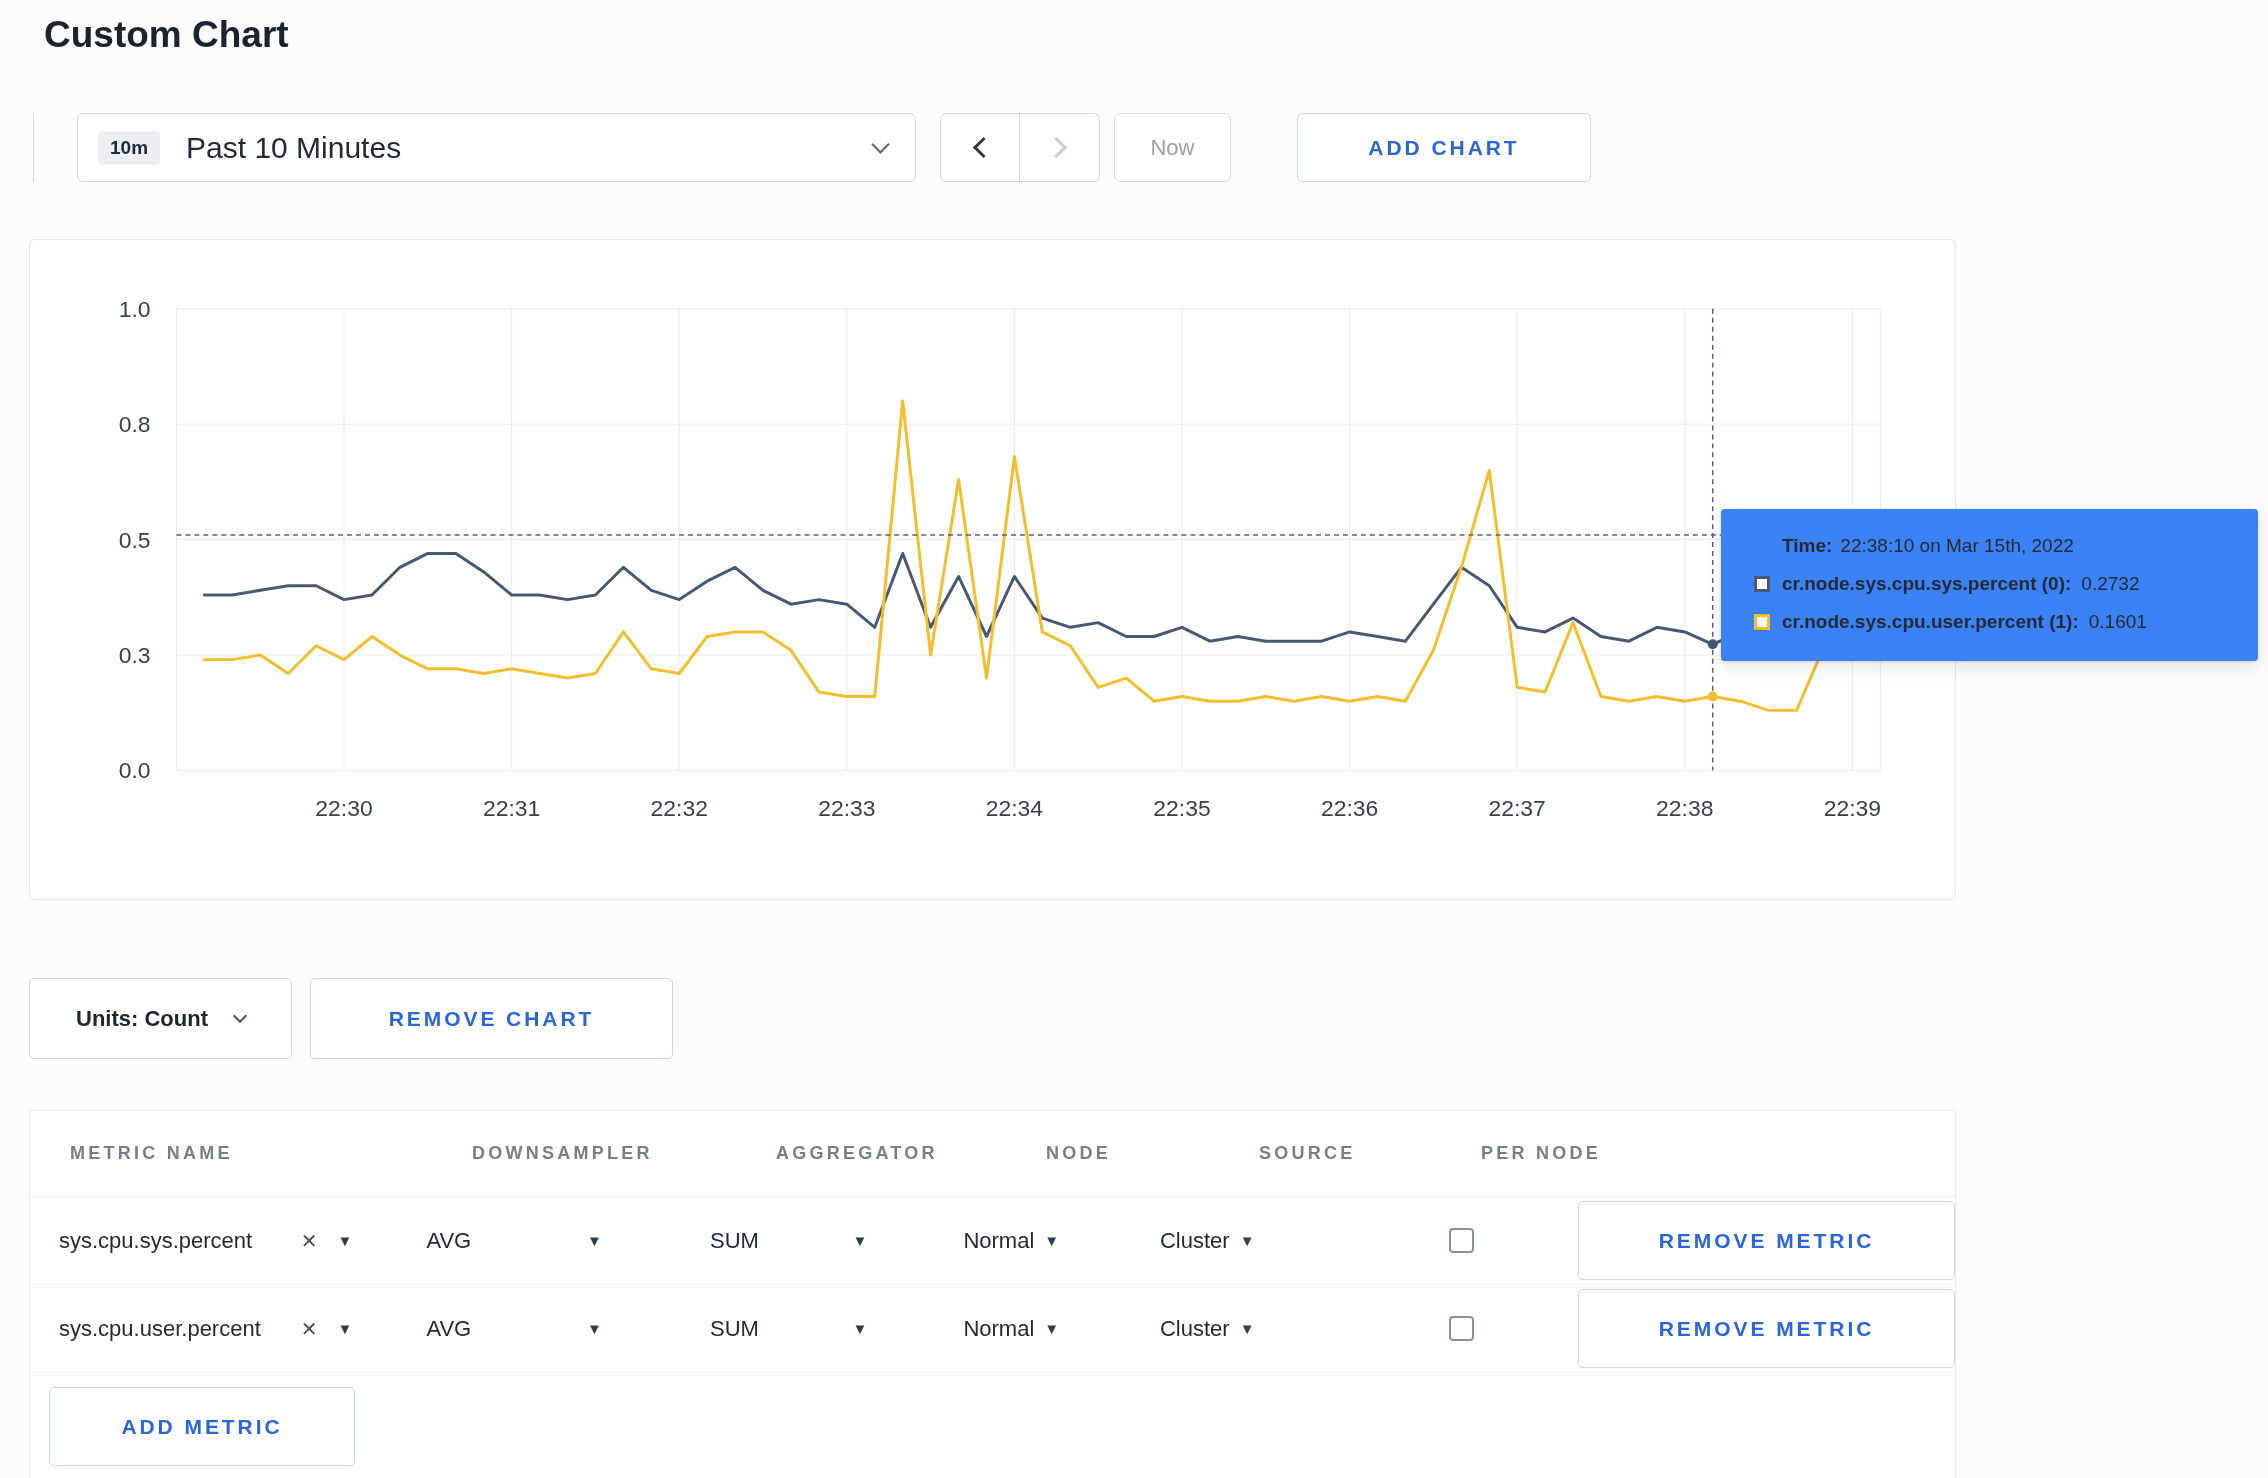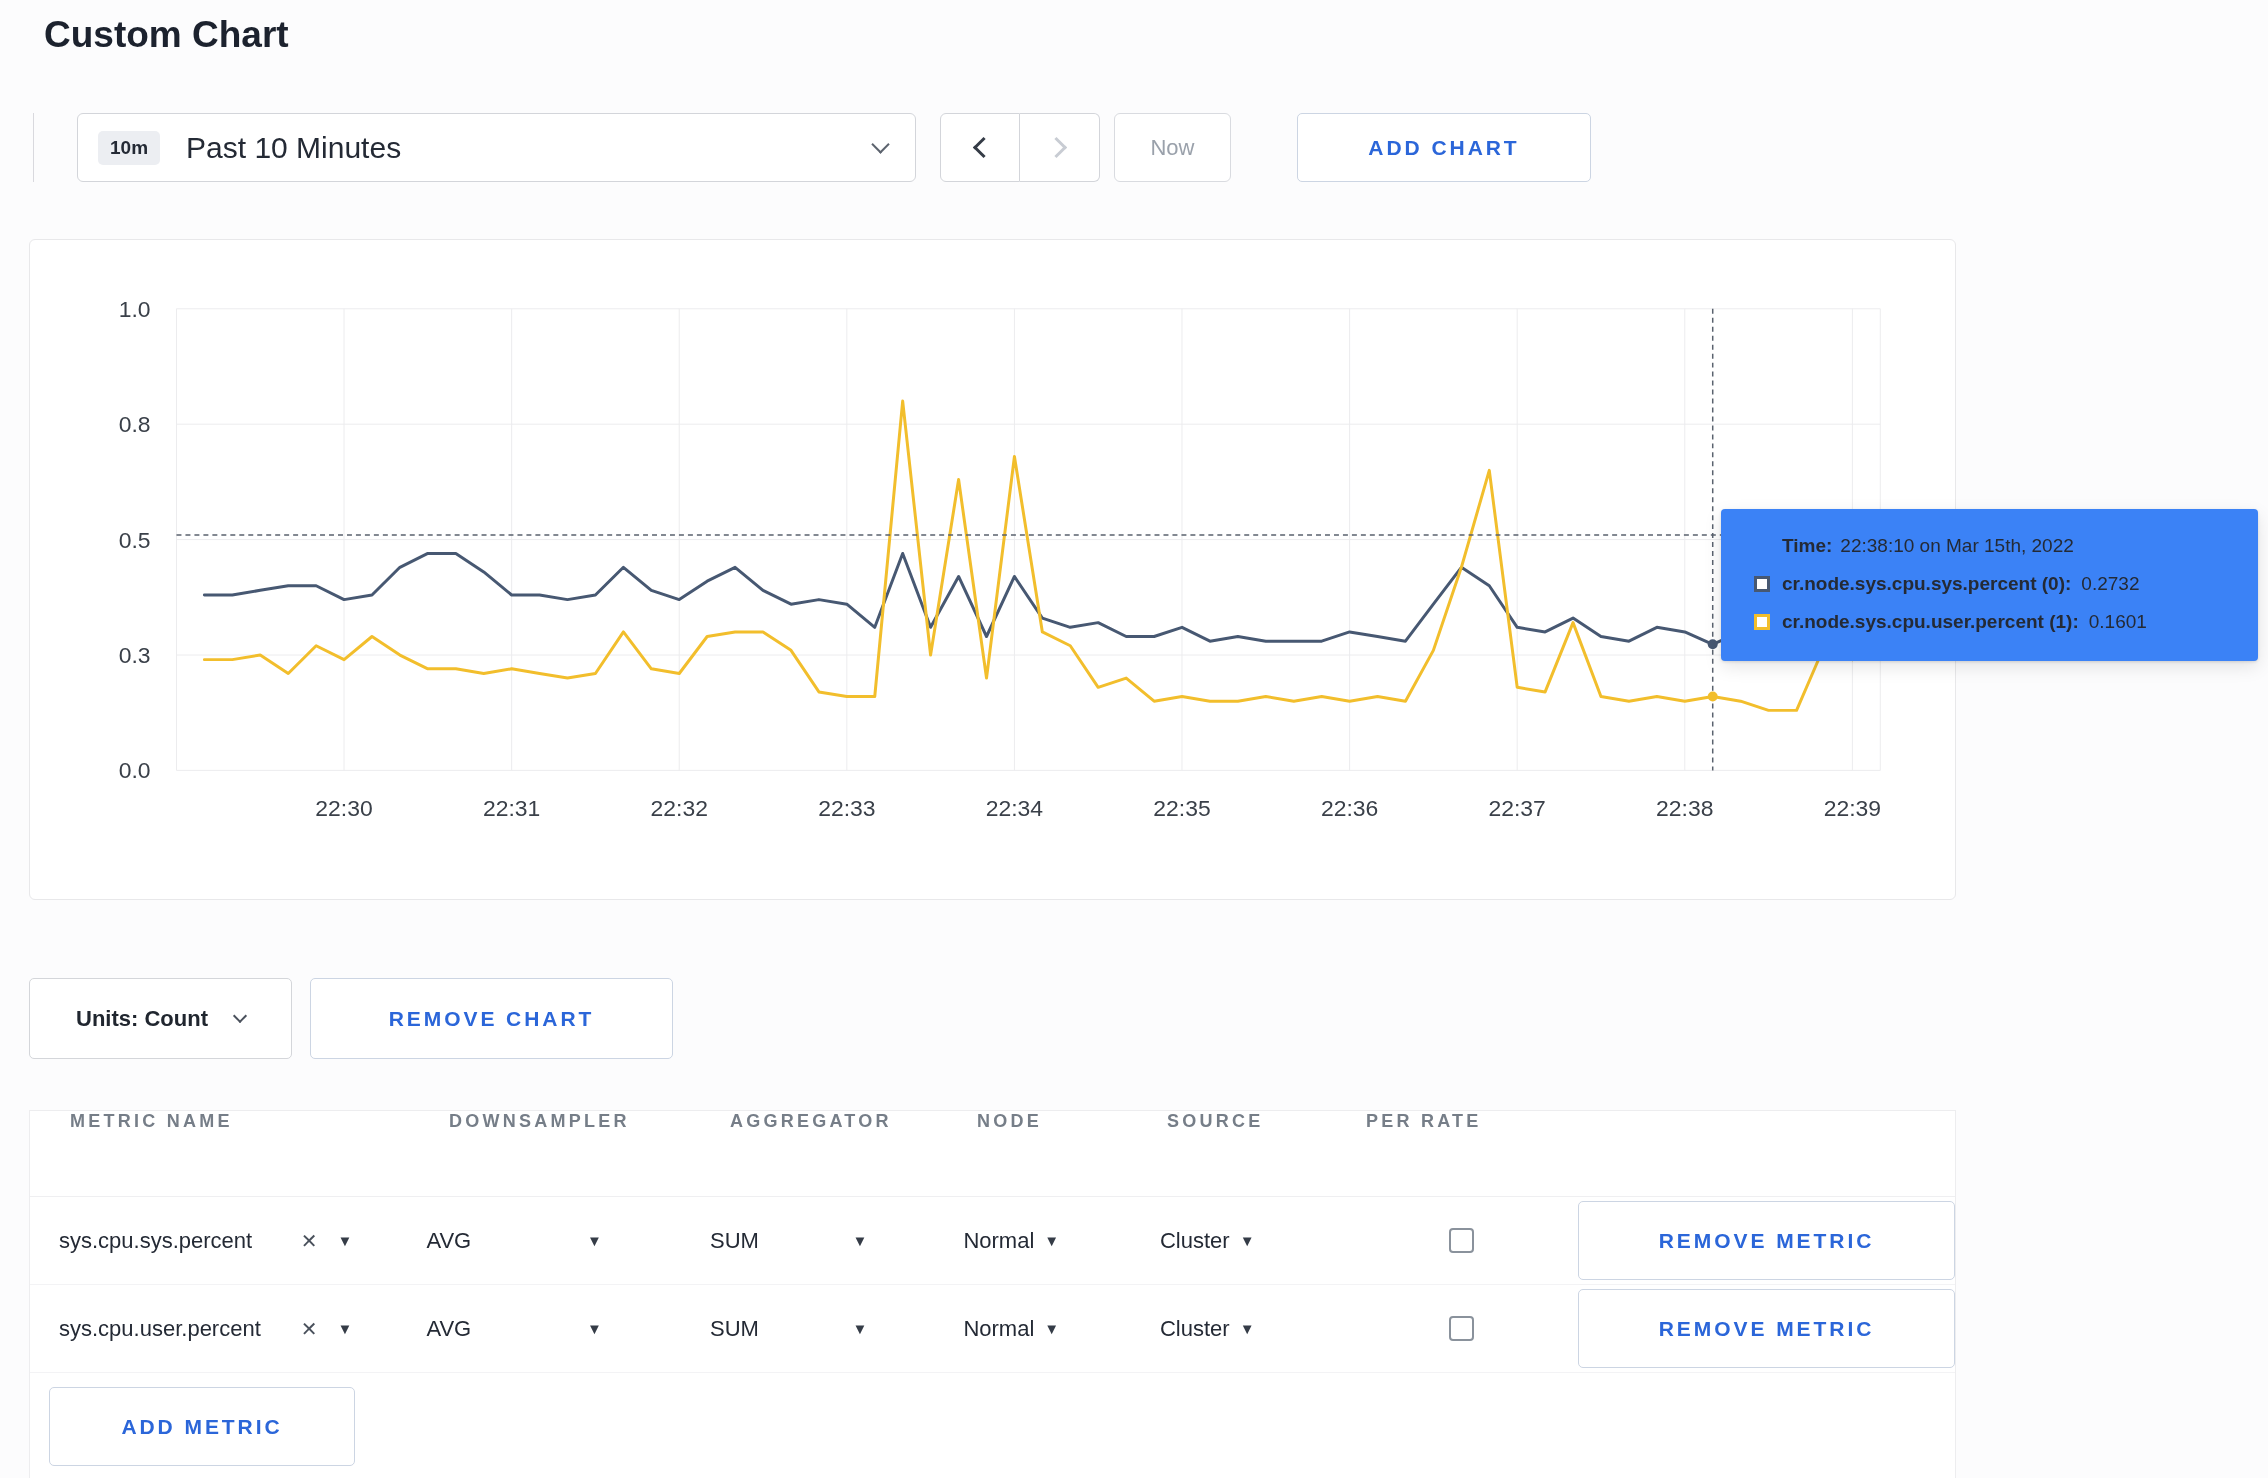--- a/index.html
+++ b/index.html
@@ -38,21 +38,21 @@
   .tt-name { font-weight:700; margin-right:10px; }
 
   
   .units-row { display:flex; align-items:center; margin:78px 0 0 29px; }
   .units-btn { width:263px; height:81px; border:1px solid #d4d6da; border-radius:5px; background:#fff; display:flex; align-items:center; justify-content:center; gap:27px; font-size:22px; font-weight:700; cursor:pointer; font-family:inherit; color:#20262f; }
   .chev-sm { width:10px; height:10px; border-right:2px solid #4a515c; border-bottom:2px solid #4a515c; transform:rotate(45deg); margin-top:-5px; }
   .remove-chart { margin-left:18px; width:363px; height:81px; }
 
   
   .table-panel { margin:51px 0 0 29px; width:1927px; background:#fff; border:1px solid #ededef; border-bottom:none; }
-  .thead { display:flex; height:86px; padding-left:29px; border-bottom:1px solid #efeff1; }
+  .thead { display:flex; align-items:center; height:86px; padding-left:29px; border-bottom:1px solid #efeff1;gap:23px; }
   .th { font-size:18px; font-weight:700; color:#767e88; letter-spacing:0.18em; }
   .col1{ width:390px; } .th.col1{ padding-left:11px; }
   .col2{ width:281px; } .col3{ width:247px; } .col4{ width:190px; } .col5{ width:199px; } .col6{ width:193px; } .col7{ flex:1; }
   .trow { display:flex; align-items:center; height:88px; padding-left:29px; border-bottom:1px solid #f3f3f5;gap:40px; }
   .cell { display:flex; align-items:center; font-size:22px; }
   .metric-select { width:390px; padding-right:34px; cursor:pointer; }
   .clear-x { margin-left:auto; font-size:20px; color:#4a515c; cursor:pointer; }
   .caret { font-size:15px; color:#353c47; margin-left:20px; line-height:1; cursor:pointer; }
   .dd-down { width:281px; padding-right:68px; cursor:pointer; }
   .dd-agg { width:247px; padding-right:56px; cursor:pointer; }
@@ -158,21 +158,21 @@
     <button class="btn-blue remove-chart">REMOVE CHART</button>
   </div>
 
   <div class="table-panel">
     <div class="thead">
       <span class="th col1">METRIC NAME</span>
       <span class="th col2">DOWNSAMPLER</span>
       <span class="th col3">AGGREGATOR</span>
       <span class="th col4">NODE</span>
       <span class="th col5">SOURCE</span>
-      <span class="th col6">PER RATE</span>
+      <span class="th col6">PER NODE</span>
       <span class="th col7"></span>
     </div>
 
     <div class="trow">
       <div class="cell metric-select">
         <span>sys.cpu.sys.percent</span>
         <span class="clear-x">✕</span>
         <span class="caret">▼</span>
       </div>
       <div class="cell dd-down">

